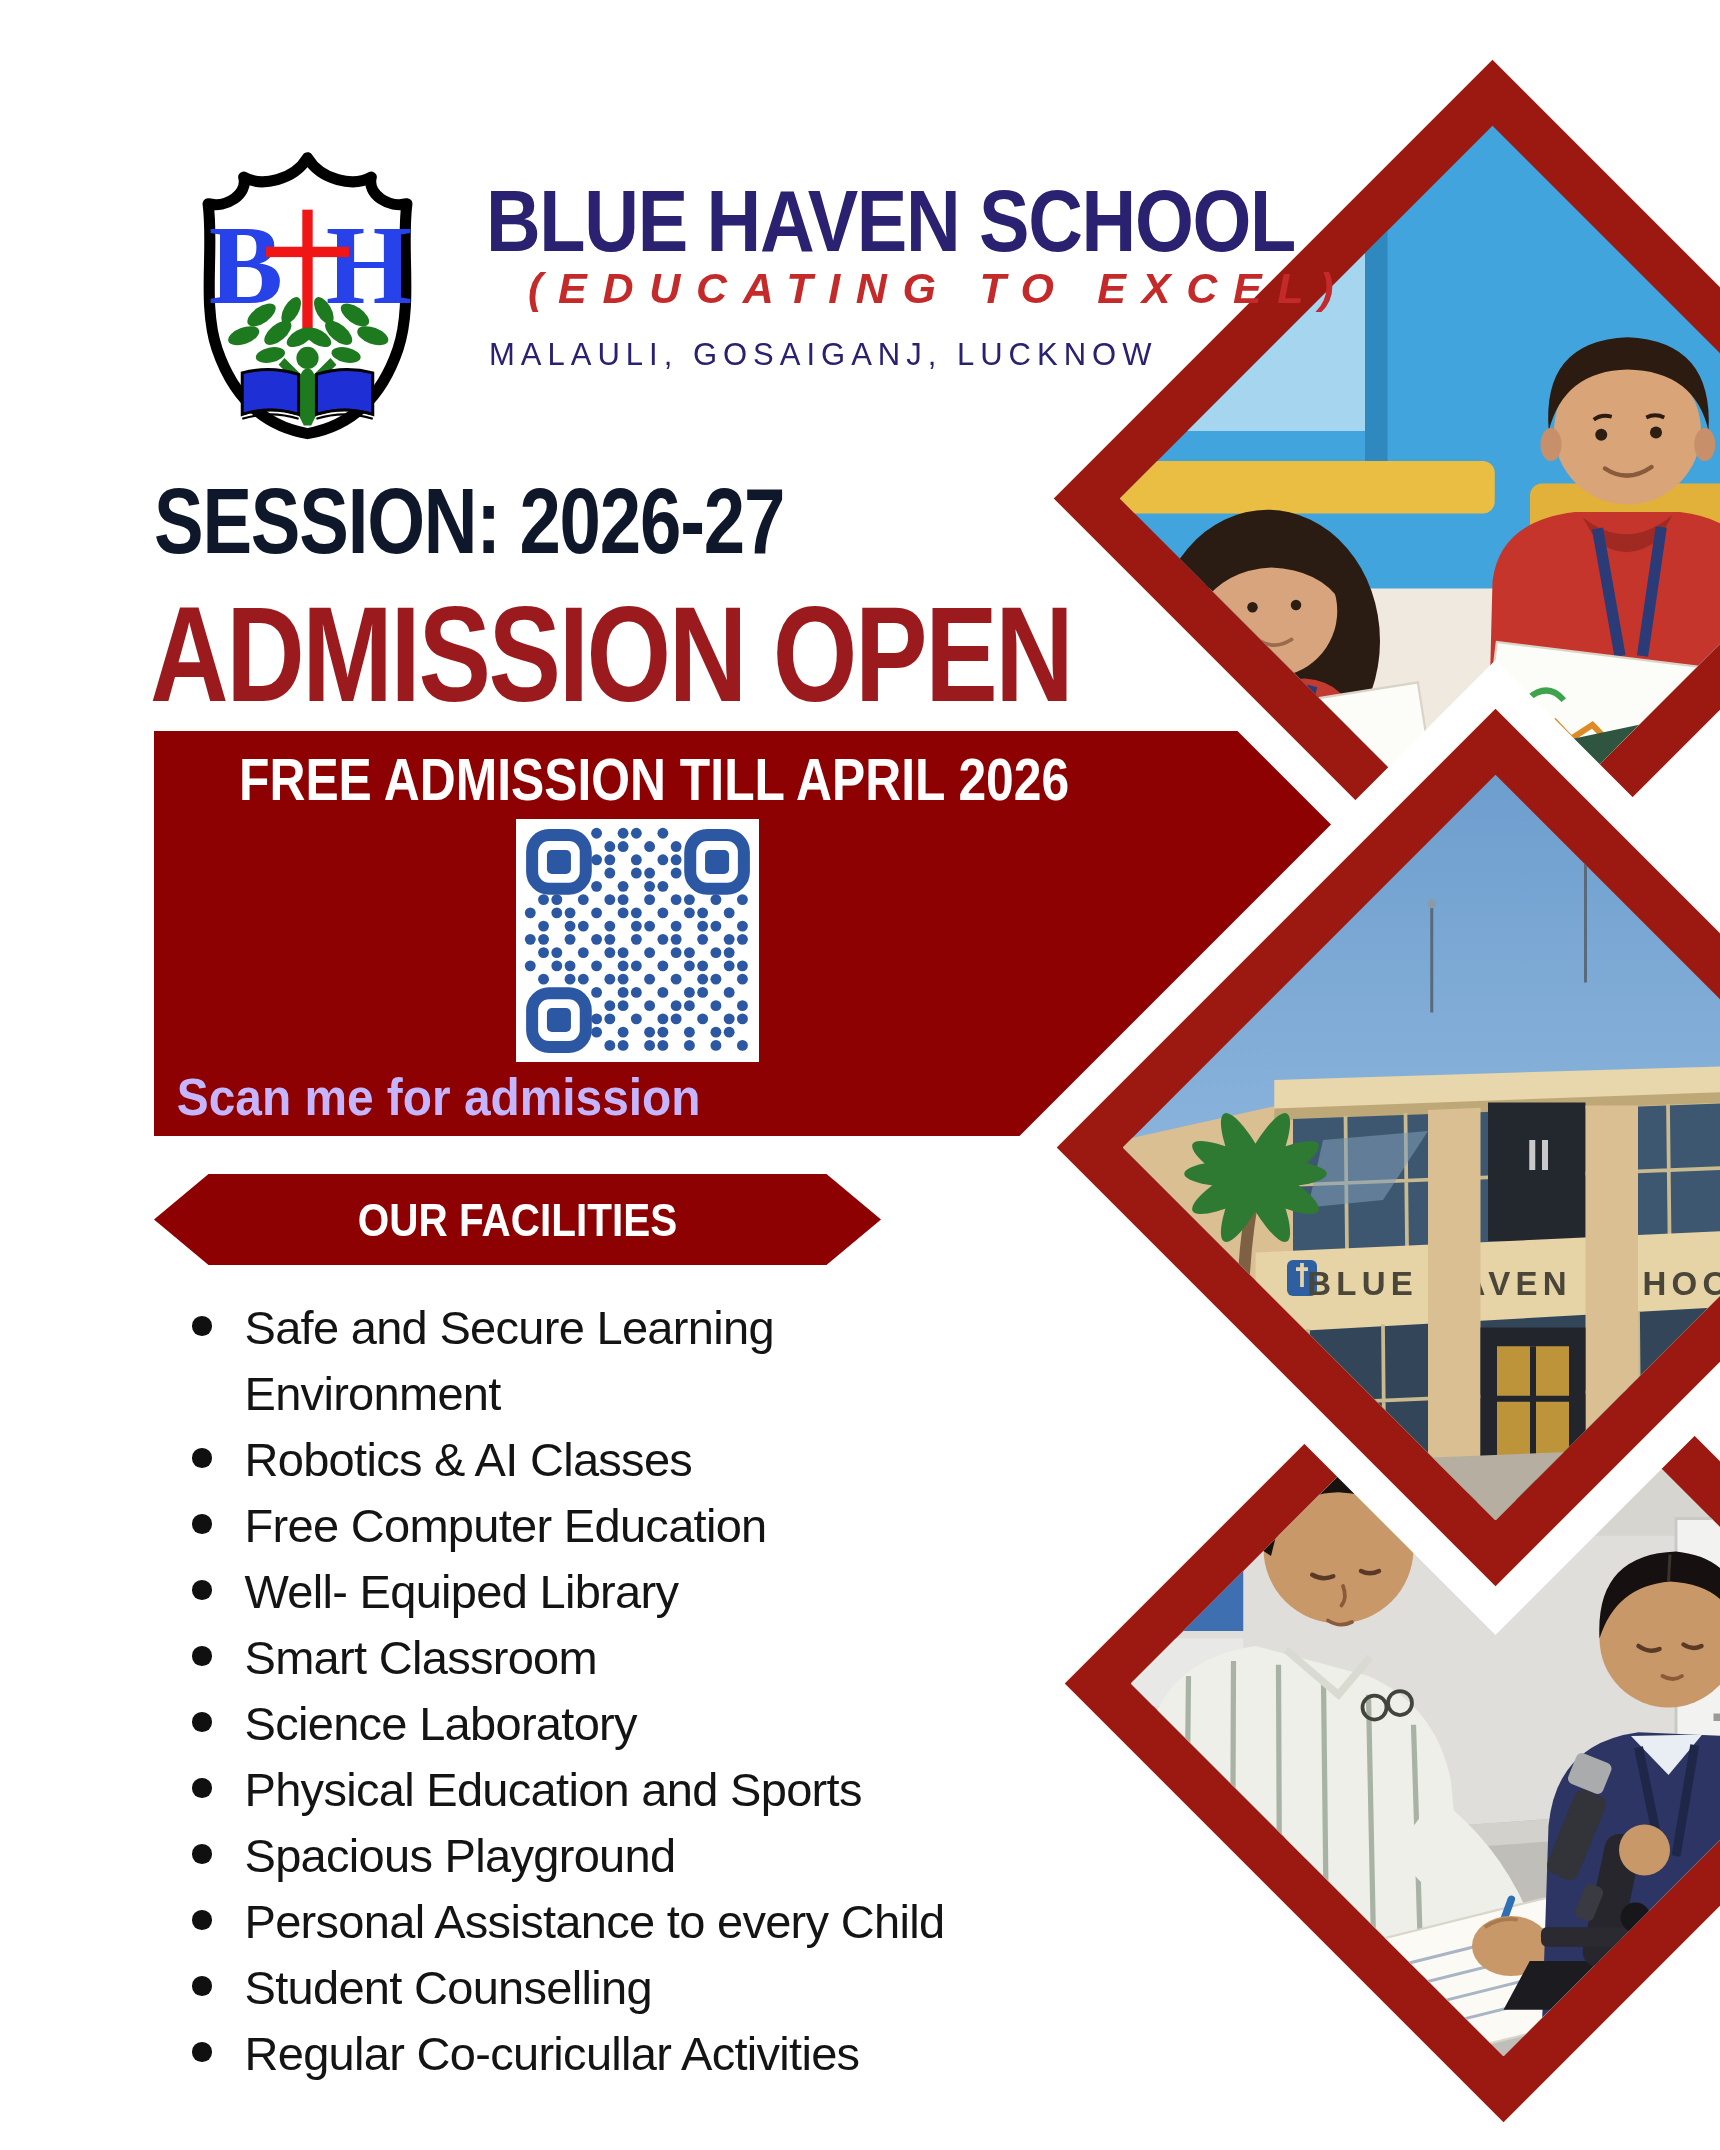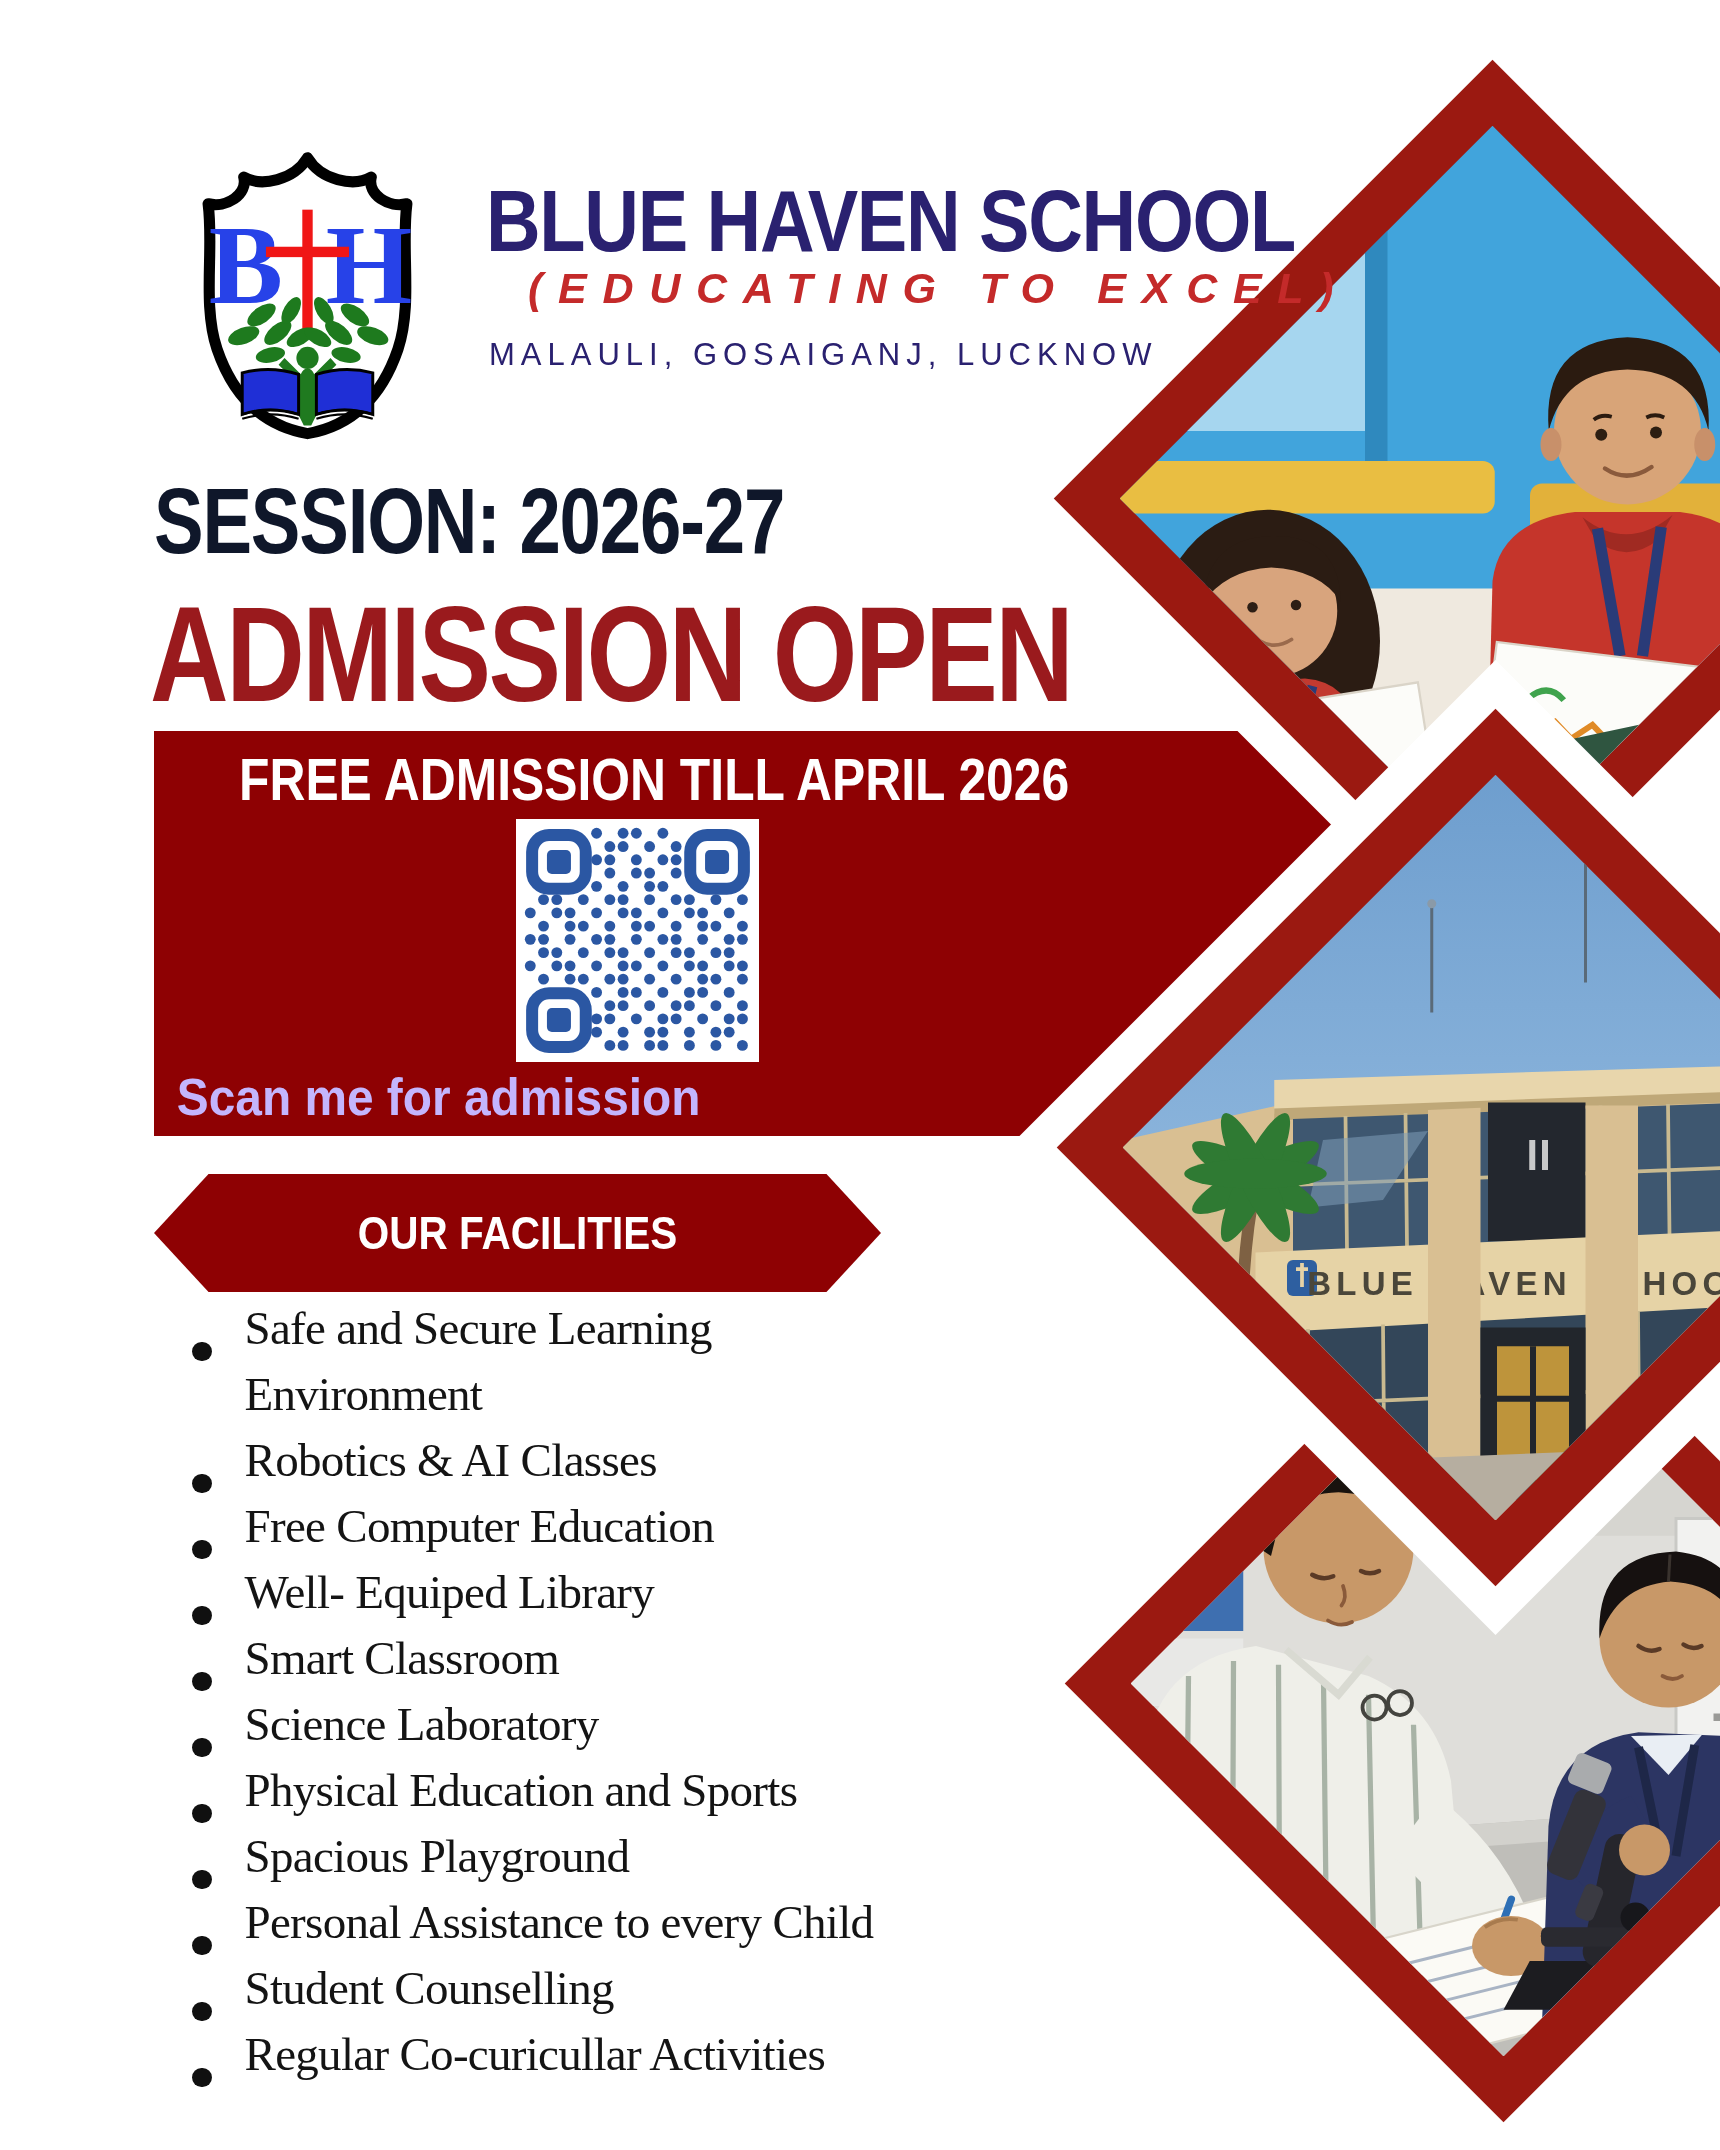--- a/index.html
+++ b/index.html
@@ -33,29 +33,29 @@
   .offer-headline{position:absolute;left:0;top:13.5px;width:100%;text-align:center;color:#fff;
                   font-size:60px;font-weight:700;}
   .offer-headline .sqzc{transform:scaleX(.83);}
   .qr-card{position:absolute;left:362px;top:88px;width:243px;height:243px;background:#fff;}
   .qr-card svg{position:absolute;left:1.5px;top:1.5px;}
   .scan-text{position:absolute;left:0;top:336px;width:100%;color:#c4b5fd;
              font-size:52px;font-weight:700;}
   .scan-text .sqzc{transform:scaleX(.92);}
 
   
-  .ribbon{left:154px;top:1174px;width:727px;height:118px;background:var(--banner-red,#8E0103);
+  .ribbon{left:154px;top:1174px;width:727px;height:91px;background:var(--banner-red,#8E0103);
           clip-path:polygon(0 50%,7.5% 0,92.5% 0,100% 50%,92.5% 100%,7.5% 100%);
           display:flex;align-items:center;justify-content:center;z-index:4;}
   .ribbon-label{color:#fff;font-size:46px;font-weight:800;letter-spacing:0px;}
   .ribbon-label .sqzc{transform:scaleX(.88);}
 
   
   .fac-list{left:174px;top:1295px;width:885px;z-index:4;}
-  .fac-row{display:flex;align-items:flex-end;height:66px;font-family:Liberation Serif, serif;}
+  .fac-row{display:flex;align-items:flex-start;height:66px;}
   .fac-dot{width:19.5px;height:19.5px;border-radius:50%;background:#101010;margin:21px 33px 0 18px;flex:0 0 auto;}
   .fac-dot.hidden{visibility:hidden;}
   .fac-text{font-size:47px;color:var(--text-black,#141414);letter-spacing:-0.7px;line-height:66px;white-space:nowrap;}
 
   
   .diamond{width:975px;height:975px;}
   .d-top{left:1005px;top:11.2px;z-index:2;}
   .d-mid{left:1008px;top:660px;z-index:3;}
   .d-bot{left:1016px;top:1196px;z-index:2;}
 </style>

